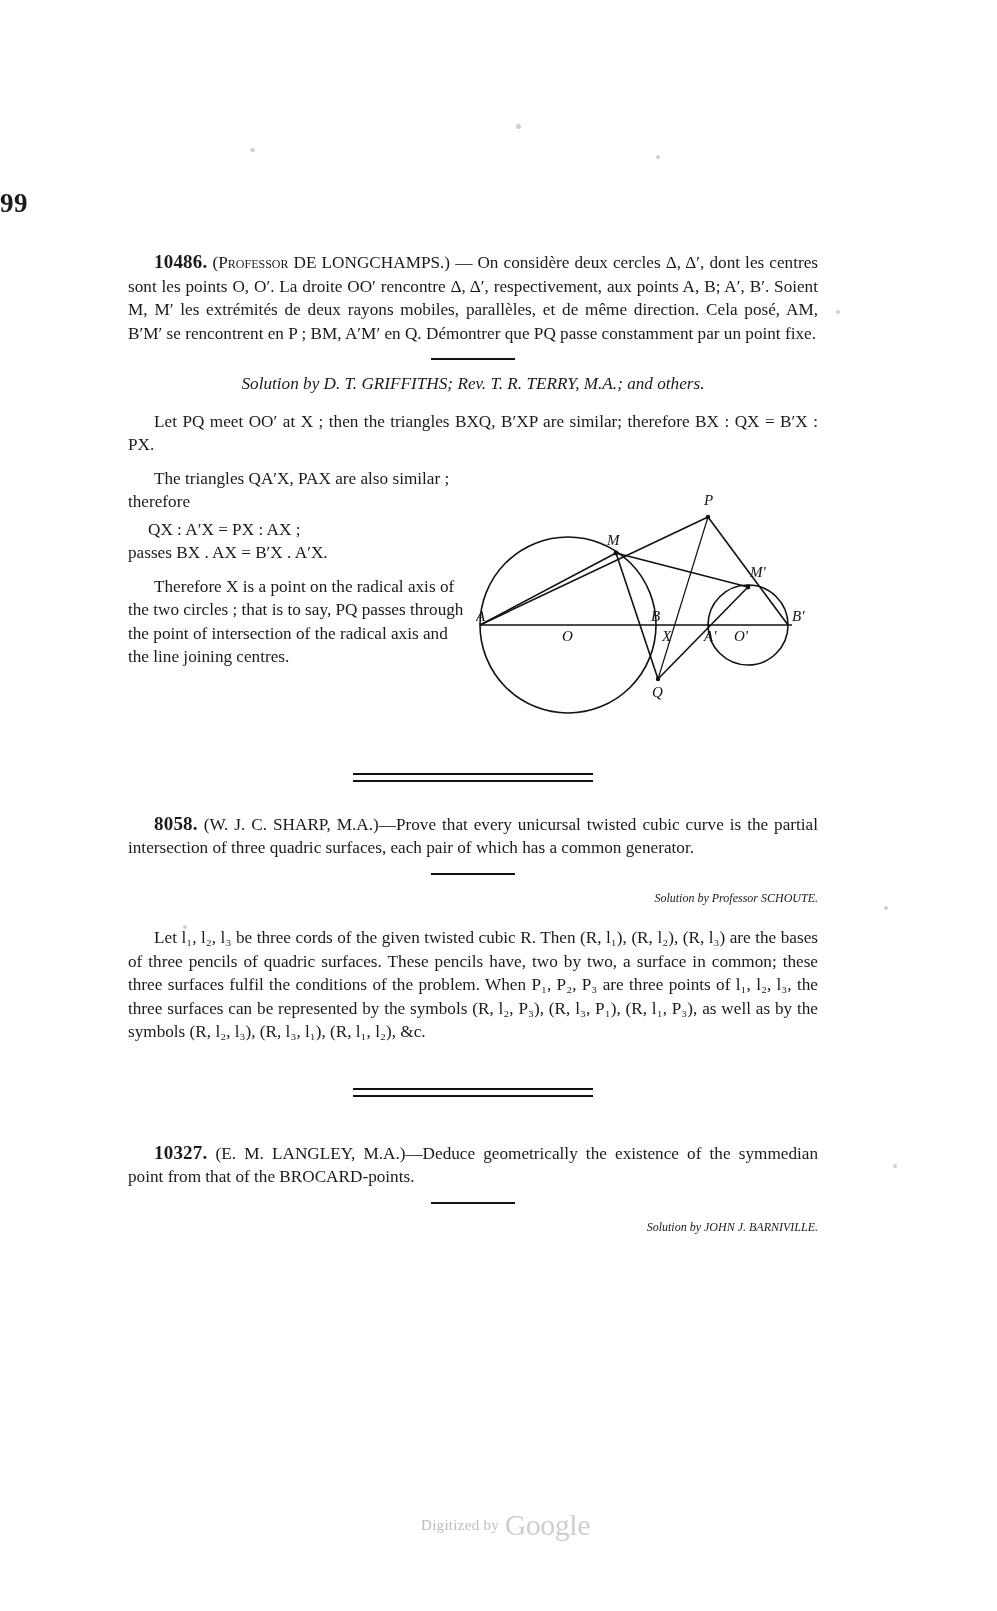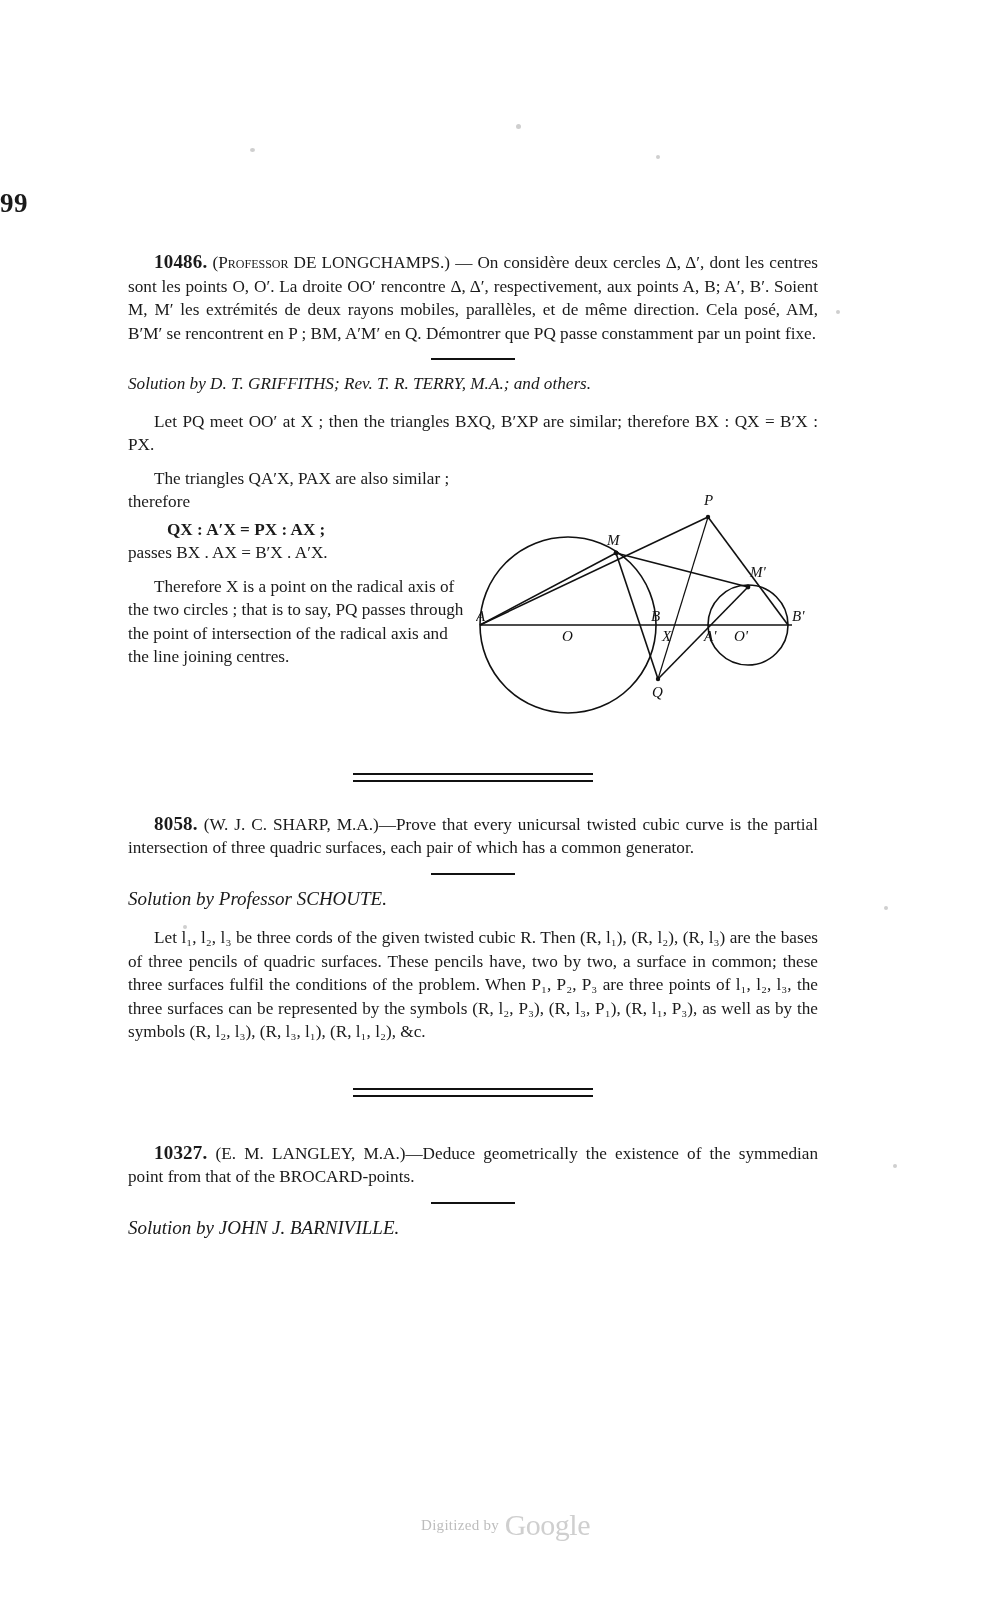--- a/index.html
+++ b/index.html
@@ -63,46 +63,45 @@
     margin: 13px auto 12px auto;
   }
   .dblrule {
     width: 240px;
     margin: 26px auto 26px auto;
     height: 5px;
     border-top: 2px solid #111;
     border-bottom: 2px solid #111;
   }
   .sol-by {
-    text-align: left;
-    font-size: 19px;
+    text-align: right;
+    font-size: 12px;
     margin: 4px 0 16px 0;
   }
   .sol-by-left {
-    text-align: left;
+    text-align: center;
     font-size: 17.2px;
     margin: 2px 0 14px 0;
   }
   .indent {
     text-indent: 26px;
   }
   
   .figblock {
     position: relative;
     min-height: 280px;
   }
   .leftcol {
     width: 340px;
   }
   .leftcol p {
     text-align: left;
   }
   .eqn {
-    margin-left: 39px;
-    font-weight: bold;
+    margin-left: 20px;
   }
   .figure {
     position: absolute;
     right: -18px;
     top: 8px;
     width: 360px;
     height: 240px;
   }
   .footer {
     position: absolute;

